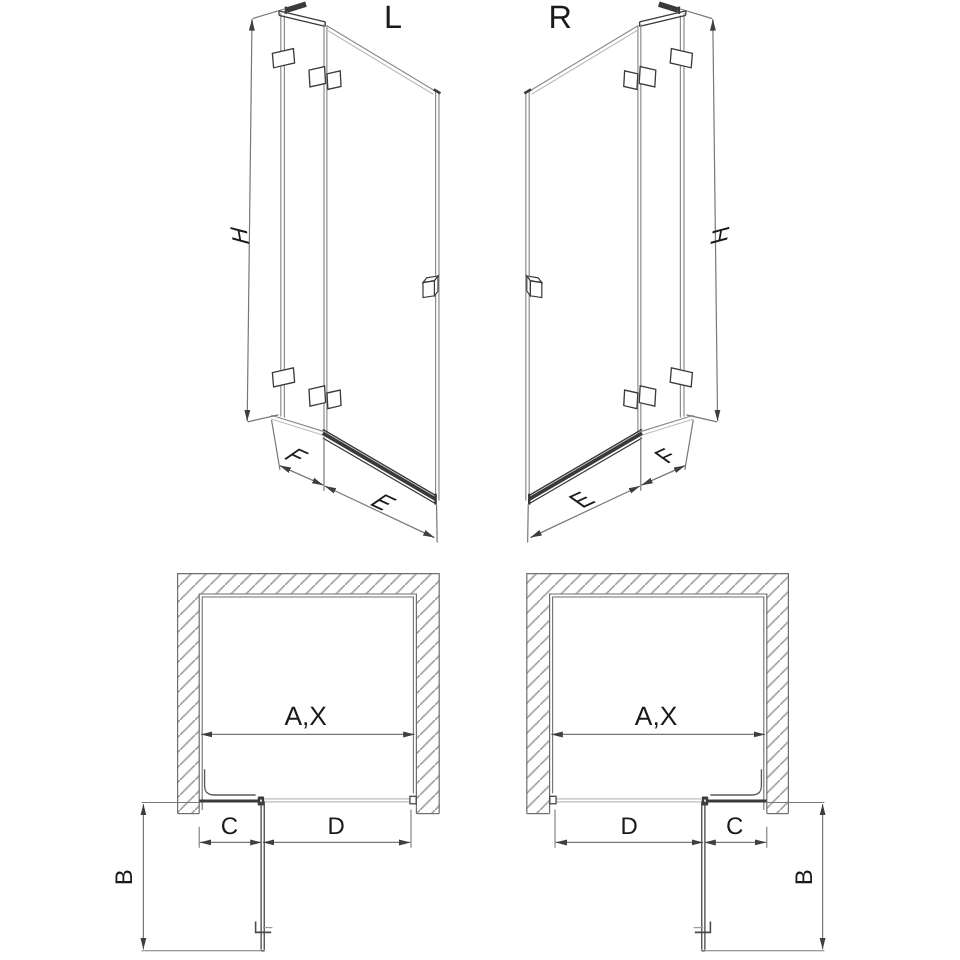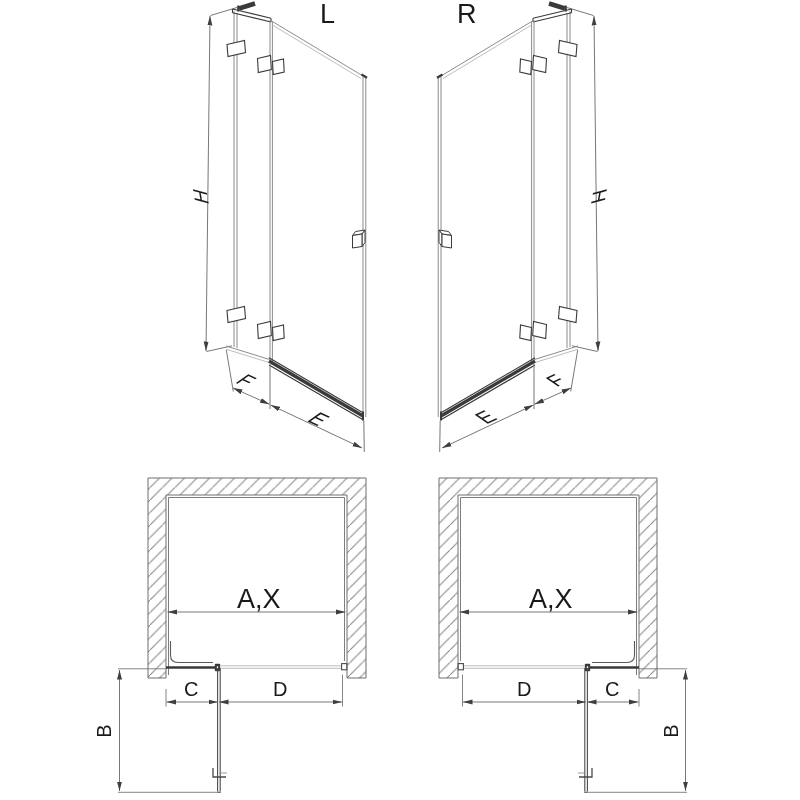--- a/index.html
+++ b/index.html
@@ -3,21 +3,21 @@
 <meta charset="utf-8">
 <style>
   html,body{margin:0;padding:0;background:#ffffff;}
   .stage{position:relative;width:800px;height:800px;background:#ffffff;overflow:hidden;
          font-family:"Liberation Sans",sans-serif;}
   .stage svg{position:absolute;left:0;top:0;}
   .lbl{position:absolute;color:#1a1a1a;line-height:1;white-space:nowrap;display:inline-block;
        transform-origin:center center;}
   .view-title{font-size:27px;font-weight:400;}
   .dim20{font-size:20px;}
-  .dim21{font-size:27px;}
+  .dim21{font-size:22px;}
   .dim19{font-size:19px;}
   .rot-l{transform:rotate(-100deg) skewX(-25deg);}
   .rot-r{transform:rotate(100deg) skewX(25deg);}
   .iso-l{transform:rotate(25deg) skewX(-30deg);}
   .iso-r{transform:rotate(-25deg) skewX(30deg);}
   .rot90{transform:rotate(-90deg);}
 </style>
 </head>
 <body>
 

